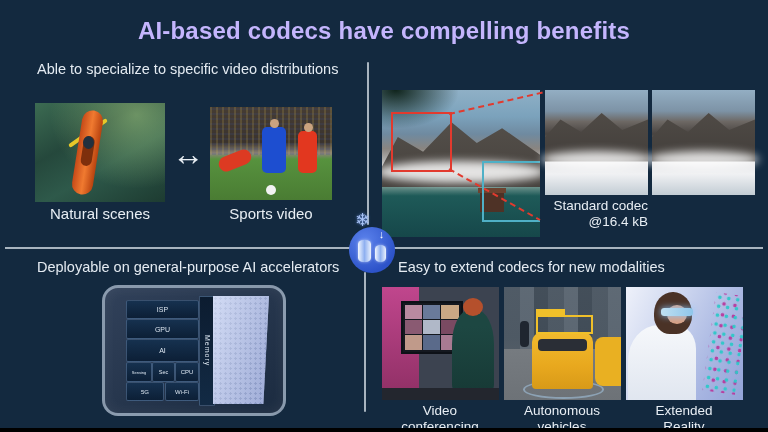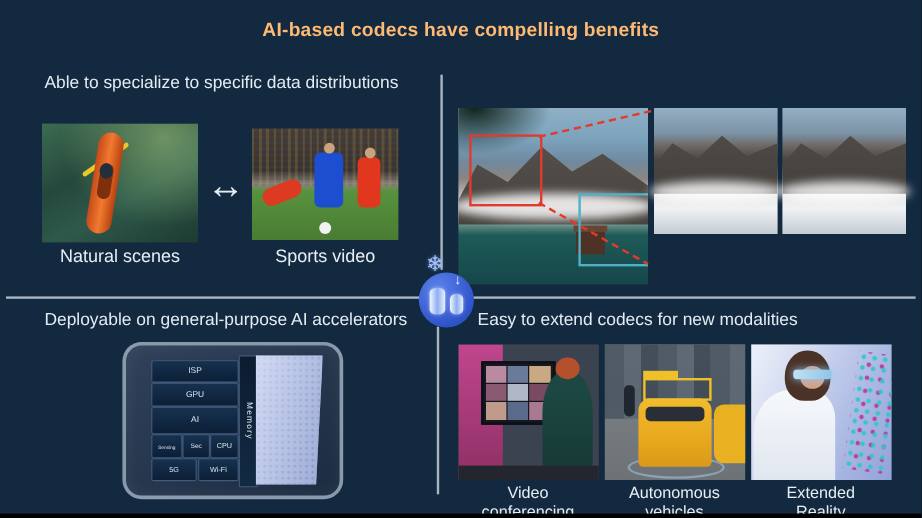--- a/index.html
+++ b/index.html
@@ -1,19 +1,19 @@
 <!DOCTYPE html>
 <html><head>
 <meta charset="utf-8">
 <style>
   html,body{margin:0;padding:0;background:#0b1624;}
   .slide{position:relative;width:768px;height:432px;background:#13293F;overflow:hidden;
          font-family:"Liberation Sans",sans-serif;color:#EDF2F7;}
   .title{position:absolute;top:17px;left:0;right:0;text-align:center;
-         font-size:16px;font-weight:600;letter-spacing:.2px;color:#fdba74;}
+         font-size:24px;font-weight:600;letter-spacing:.2px;color:#c4b5fd;}
   .q-heading{position:absolute;font-size:14.5px;font-weight:500;color:#E4EBF2;white-space:nowrap;}
   #h-tl{left:37px;top:61px;} #h-tr{left:392px;top:61px;}
   #h-bl{left:37px;top:259px;} #h-br{left:398px;top:259px;}
 
   .vdiv{position:absolute;width:2px;background:#C3CDD6;opacity:.85;border-radius:1px;}
   #vdiv-top{left:367px;top:62px;height:163px;}
   #vdiv-bottom{left:364px;top:272px;height:140px;}
   .hdiv{position:absolute;left:5px;top:247px;width:758px;height:2px;background:#C3CDD6;opacity:.85;}
 
   
@@ -165,21 +165,21 @@
 
   .bottom-bar{position:absolute;left:0;bottom:0;width:768px;height:4px;background:#000;}
 </style>
 </head>
 <body>
 
 <div class="slide">
 
   <div class="title">AI-based codecs have compelling benefits</div>
 
-  <div class="q-heading" id="h-tl">Able to specialize to specific data distributions</div>
+  <div class="q-heading" id="h-tl">Able to specialize to specific video distributions</div>
   <div class="q-heading" id="h-bl">Deployable on general-purpose AI accelerators</div>
   <div class="q-heading" id="h-br">Easy to extend codecs for new modalities</div>
 
   <div class="vdiv" id="vdiv-top"></div>
   <div class="vdiv" id="vdiv-bottom"></div>
   <div class="hdiv"></div>
 
   <div class="scene" id="img-kayak">
     <div class="paddle"></div>
     <div class="kayak-boat"></div>
@@ -206,20 +206,24 @@
     <div class="lake-cabin"></div>
     <div class="roi roi-red"></div>
     <div class="roi roi-teal"></div>
   </div>
   <svg id="zoom-lines" viewBox="0 0 376 150">
     <line x1="67" y1="26" x2="163" y2="4" stroke="#E23A2E" stroke-width="2" stroke-dasharray="6 4"></line>
     <line x1="67" y1="81" x2="158" y2="132" stroke="#E23A2E" stroke-width="2" stroke-dasharray="6 4"></line>
   </svg>
   <div class="crop" id="crop-standard"></div>
   <div class="crop" id="crop-neural"></div>
+  <div class="cap-sm crop-cap" id="cap-standard">
+    <div>Standard codec</div>
+    <div>@16.4 kB</div>
+  </div>
 
   <div class="center-badge">
     <div class="cyl cyl1"></div>
     <div class="cyl cyl2"></div>
     <div class="dl-arrow">↓</div>
   </div>
   <div class="snowflake">❄</div>
 
   <div class="chip">
     <div class="blk blk-isp">ISP</div>

